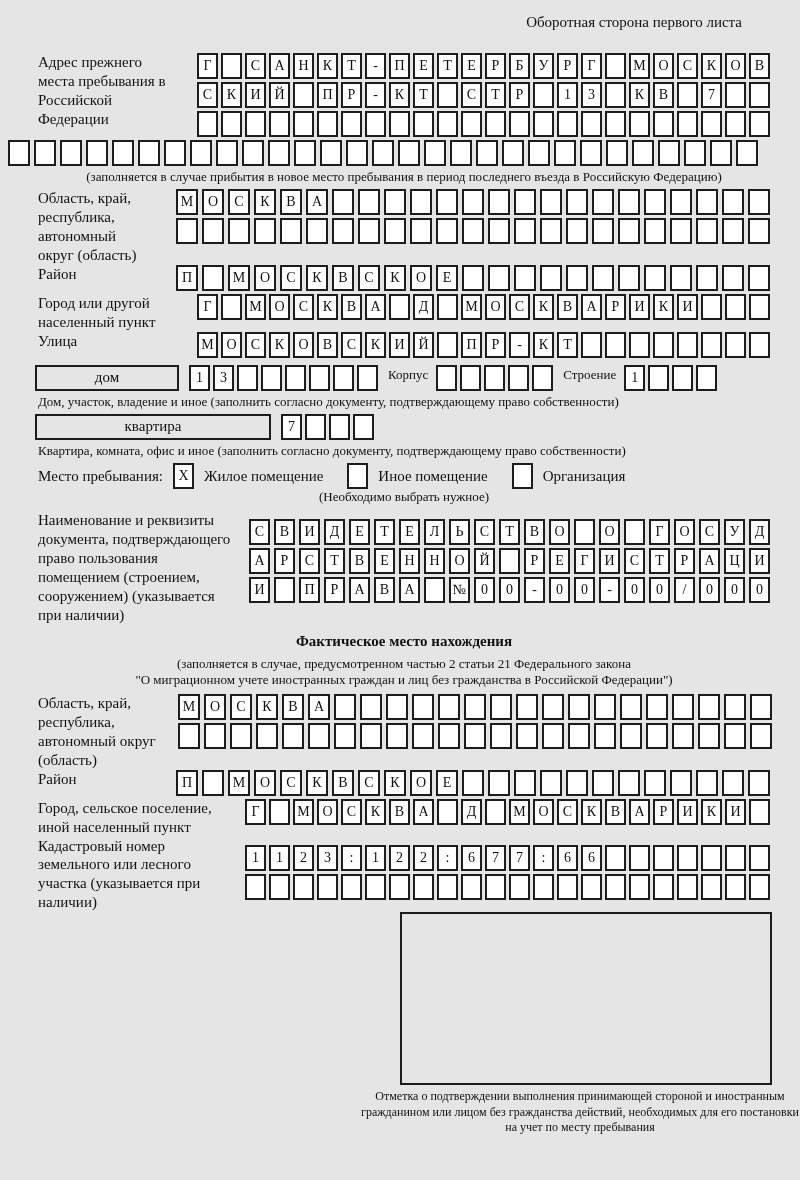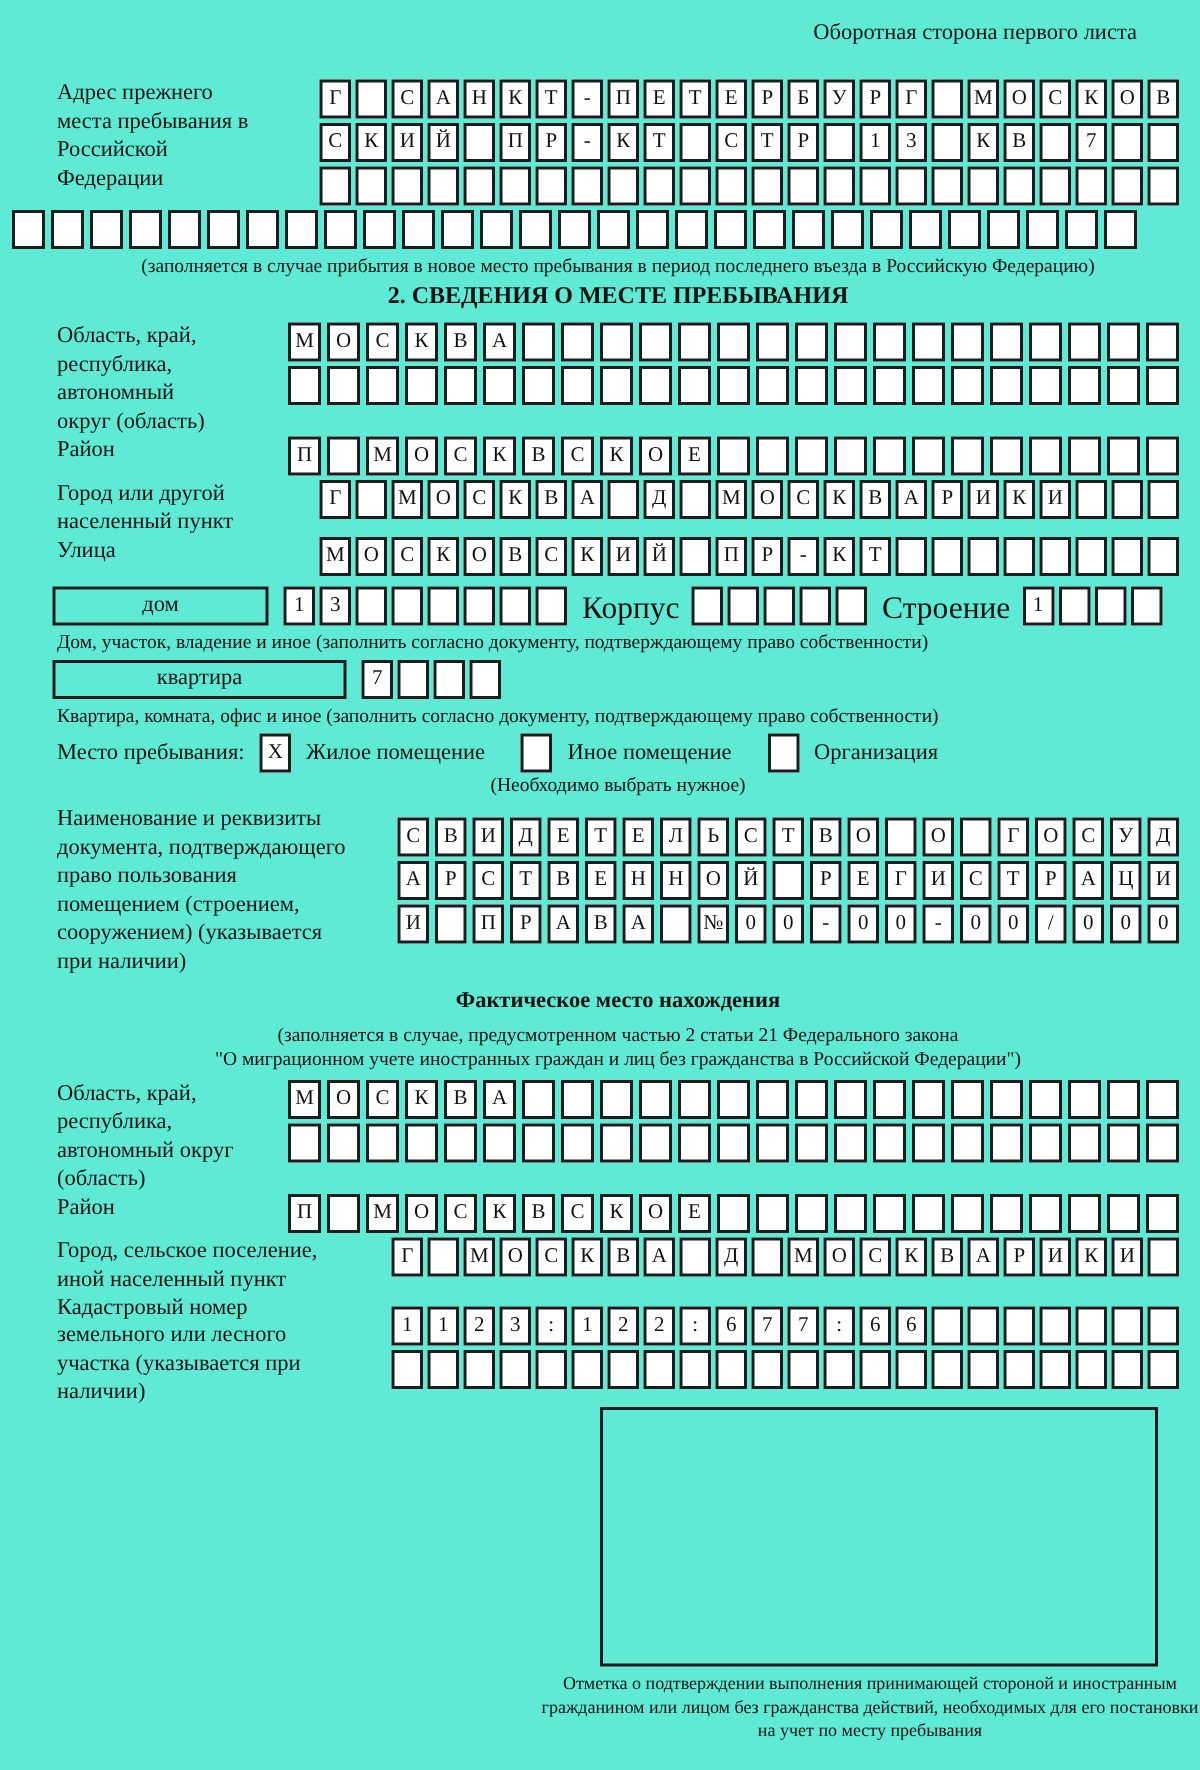--- a/index.html
+++ b/index.html
@@ -1,19 +1,19 @@
 <!DOCTYPE html>
 <html><head>
 <meta charset="utf-8">
 <style>
   html,body{margin:0;padding:0;background:#fff;}
   .page{
     width:800px;height:1180px;box-sizing:border-box;
-    padding:14px 14px 0 38px;position:relative;overflow:hidden;
-    font-family:"Liberation Serif","DejaVu Serif",serif;color:#111;background:#5eead4;
+    padding:14px 30px 0 38px;position:relative;overflow:hidden;
+    font-family:"Liberation Serif","DejaVu Serif",serif;color:#111;background:#e5e5e5;
   }
   .header-note{text-align:right;font-size:15px;margin-right:28px;margin-bottom:22px;}
   .field{display:flex;align-items:flex-start;justify-content:space-between;}
   .f-label{font-size:15px;line-height:1.26;flex:0 0 auto;}
   .w117{width:117px;}
   .w140{width:140px;}
   .w142{width:142px;}
   .w190{width:190px;}
   .w197{width:197px;}
   .w207{width:207px;padding-right:6px;box-sizing:border-box;}
@@ -29,22 +29,22 @@
   .c21g{gap:4px;}
   .caption{font-size:13px;line-height:1.25;}
   .center{text-align:center;}
   .sec-title{text-align:center;font-weight:bold;font-size:16px;margin:4px 0 8px 0;}
   .domrow,.kvrow{display:flex;align-items:flex-start;margin-top:4px;margin-left:-3px;}
   .widebox{
     box-sizing:border-box;border:2px solid #1c1c1c;height:26px;
     display:flex;align-items:center;justify-content:center;font-size:15px;margin-right:10px;
   }
   .dombox{width:144px;}
-  .kvbox{width:196px;}
-  .inline-label{font-size:21px;margin:2px 8px 0 10px;}
+  .kvbox{width:236px;}
+  .inline-label{font-size:13px;margin:2px 8px 0 10px;}
   .mestorow{display:flex;align-items:center;margin-top:4px;font-size:15px;}
   .mestorow .cell{margin:0 10px;}
   .m-opt{margin-right:14px;}
   .fact-title{text-align:center;font-weight:bold;font-size:15px;margin:8px 0 6px 0;}
   .stampwrap{margin-left:362px;width:372px;}
   .stampbox{box-sizing:border-box;border:2px solid #1c1c1c;width:372px;height:173px;margin-bottom:4px;}
   .stampcap{width:440px;margin-left:322px;text-align:center;font-size:12px;line-height:1.3;}
   .mb2{margin-bottom:2px;font-family:Liberation Serif, serif;} .mb4{margin-bottom:4px;} .mb6{margin-bottom:6px;}
   .pt8{padding-top:8px;}
 </style>
@@ -164,21 +164,20 @@
       <span class="cell"></span>
       <span class="cell"></span>
       <span class="cell"></span>
       <span class="cell"></span>
       <span class="cell"></span>
       <span class="cell"></span>
       <span class="cell"></span>
     </div>
   <div class="caption center mb4">(заполняется в случае прибытия в новое место пребывания в период последнего въезда в Российскую Федерацию)</div>
 
-  <div class="sec-title">2. СВЕДЕНИЯ О МЕСТЕ ПРЕБЫВАНИЯ</div>
 
   <div class="field">
     <div class="f-label w117">Область, край, республика, автономный округ (область)</div>
     <div class="rows">
       <div class="cells c23">
           <span class="cell">М</span>
           <span class="cell">О</span>
           <span class="cell">С</span>
           <span class="cell">К</span>
           <span class="cell">В</span>

